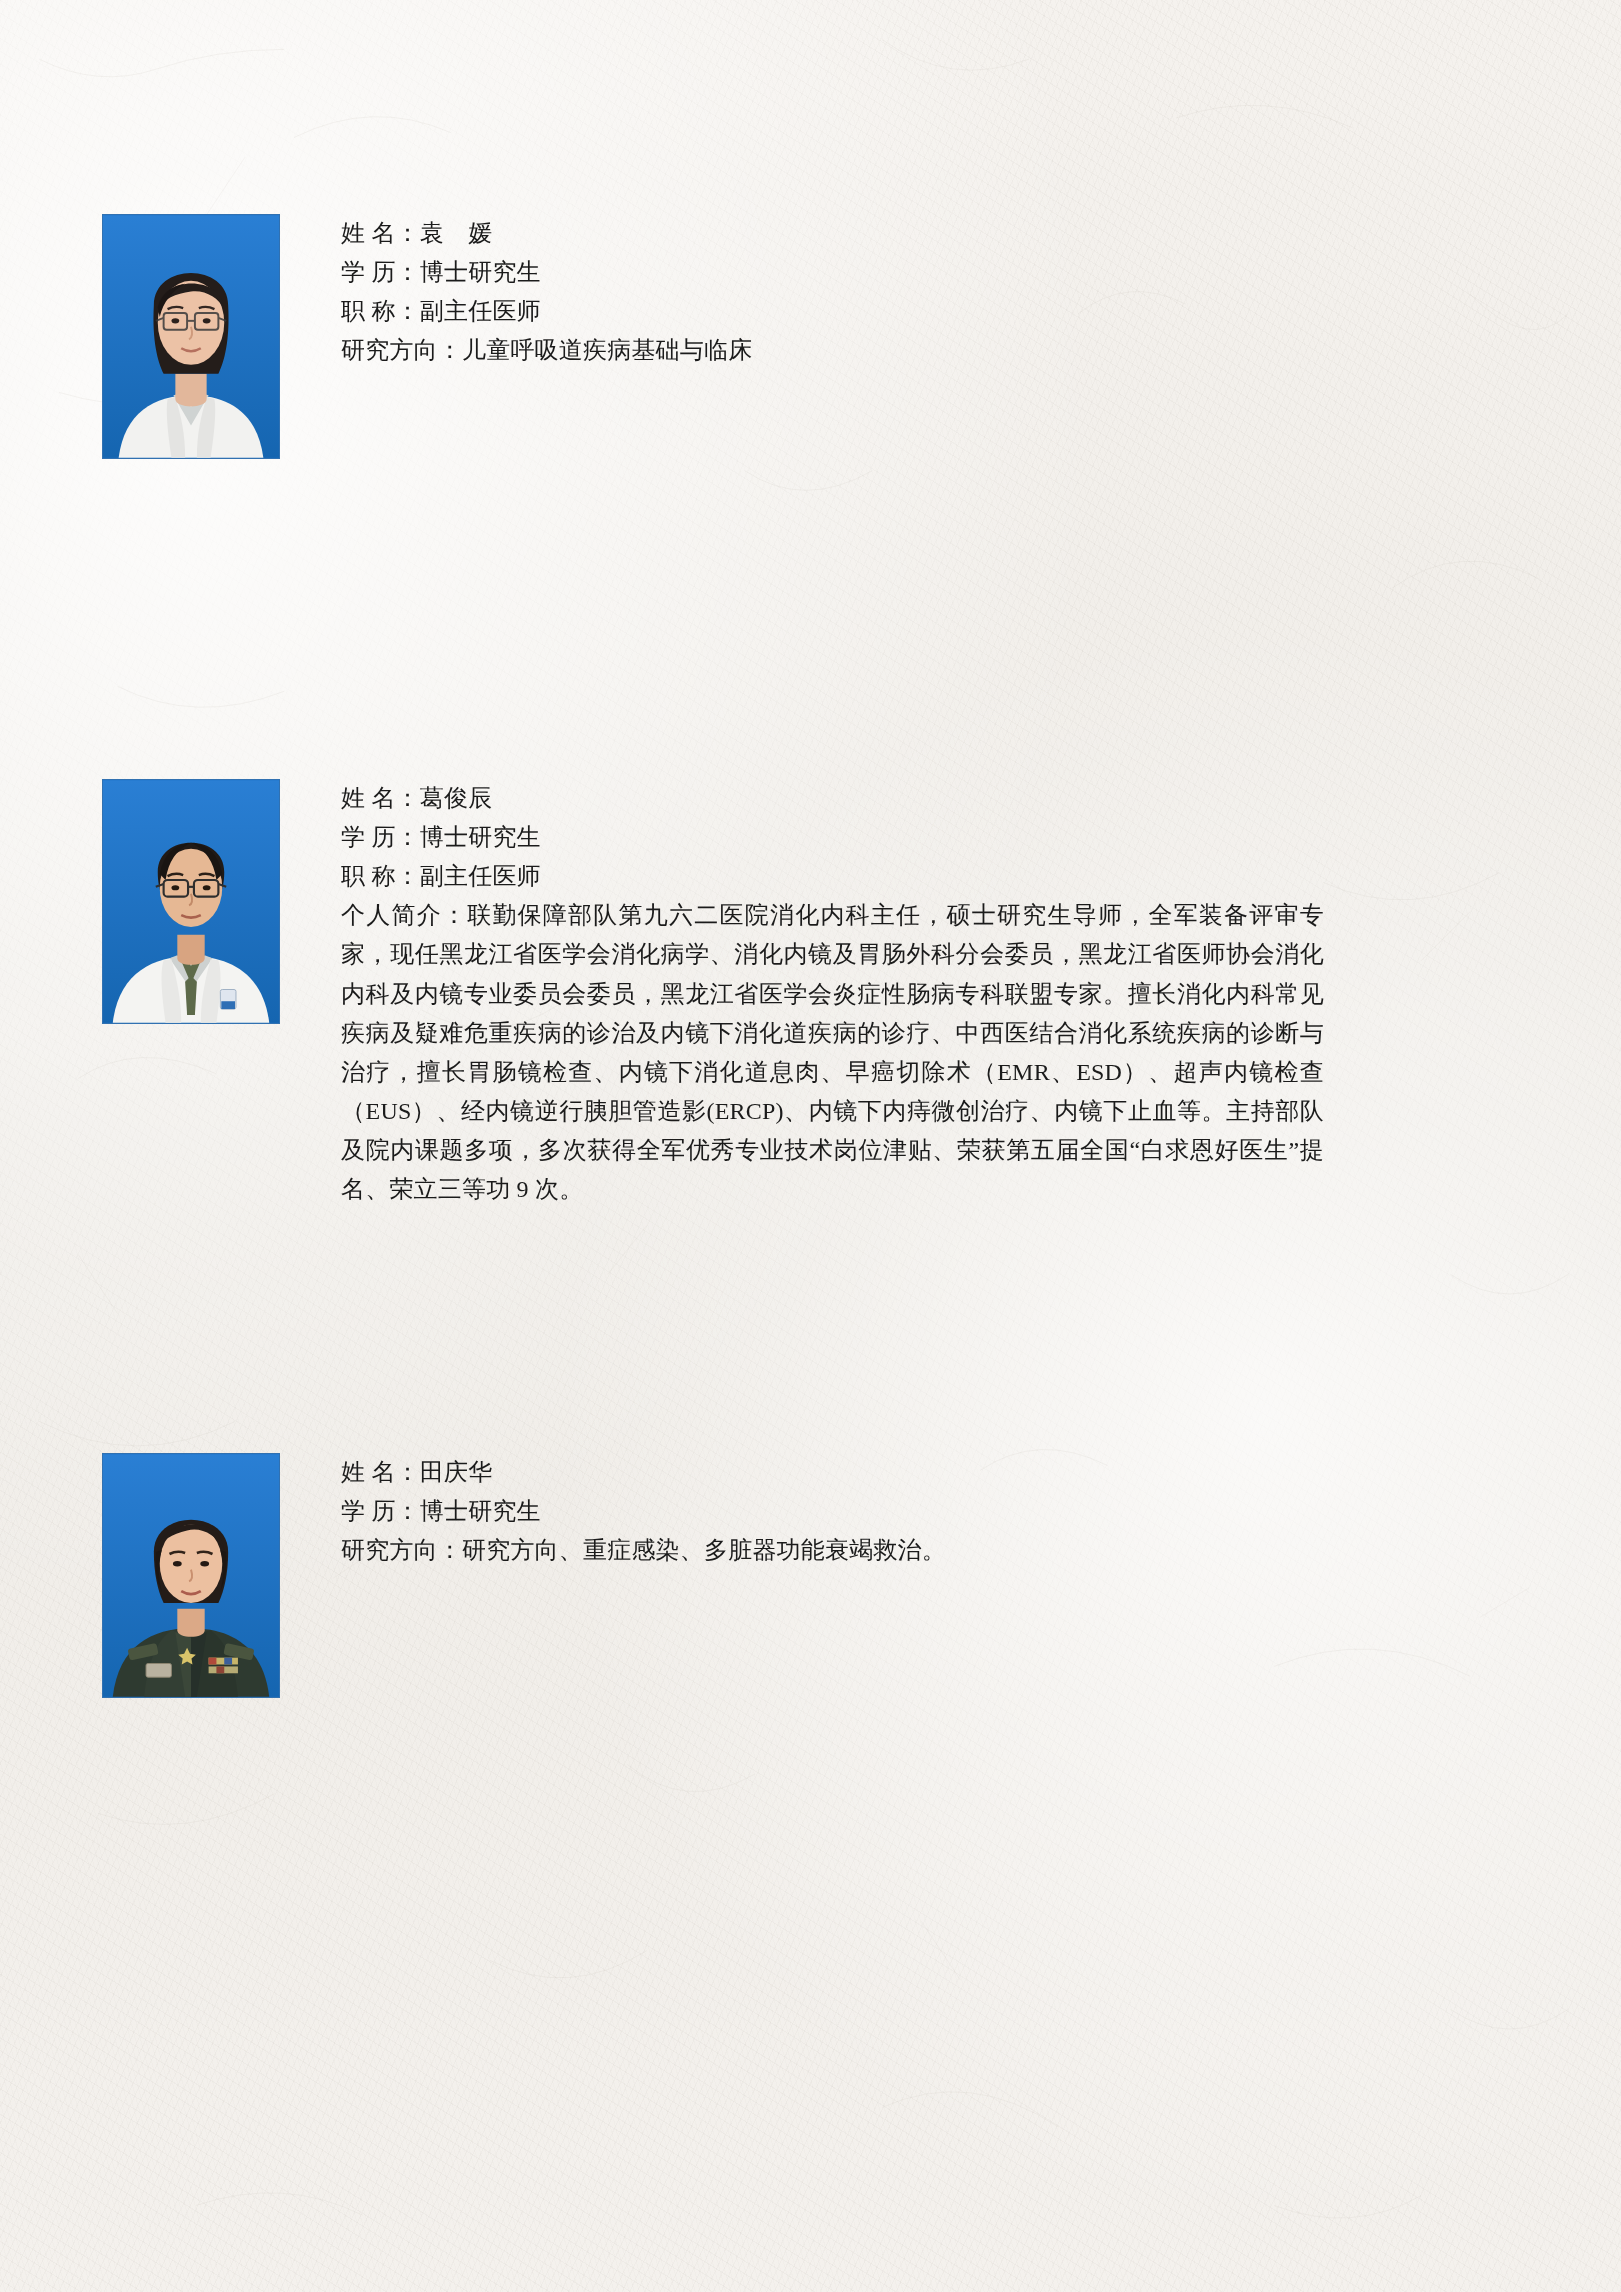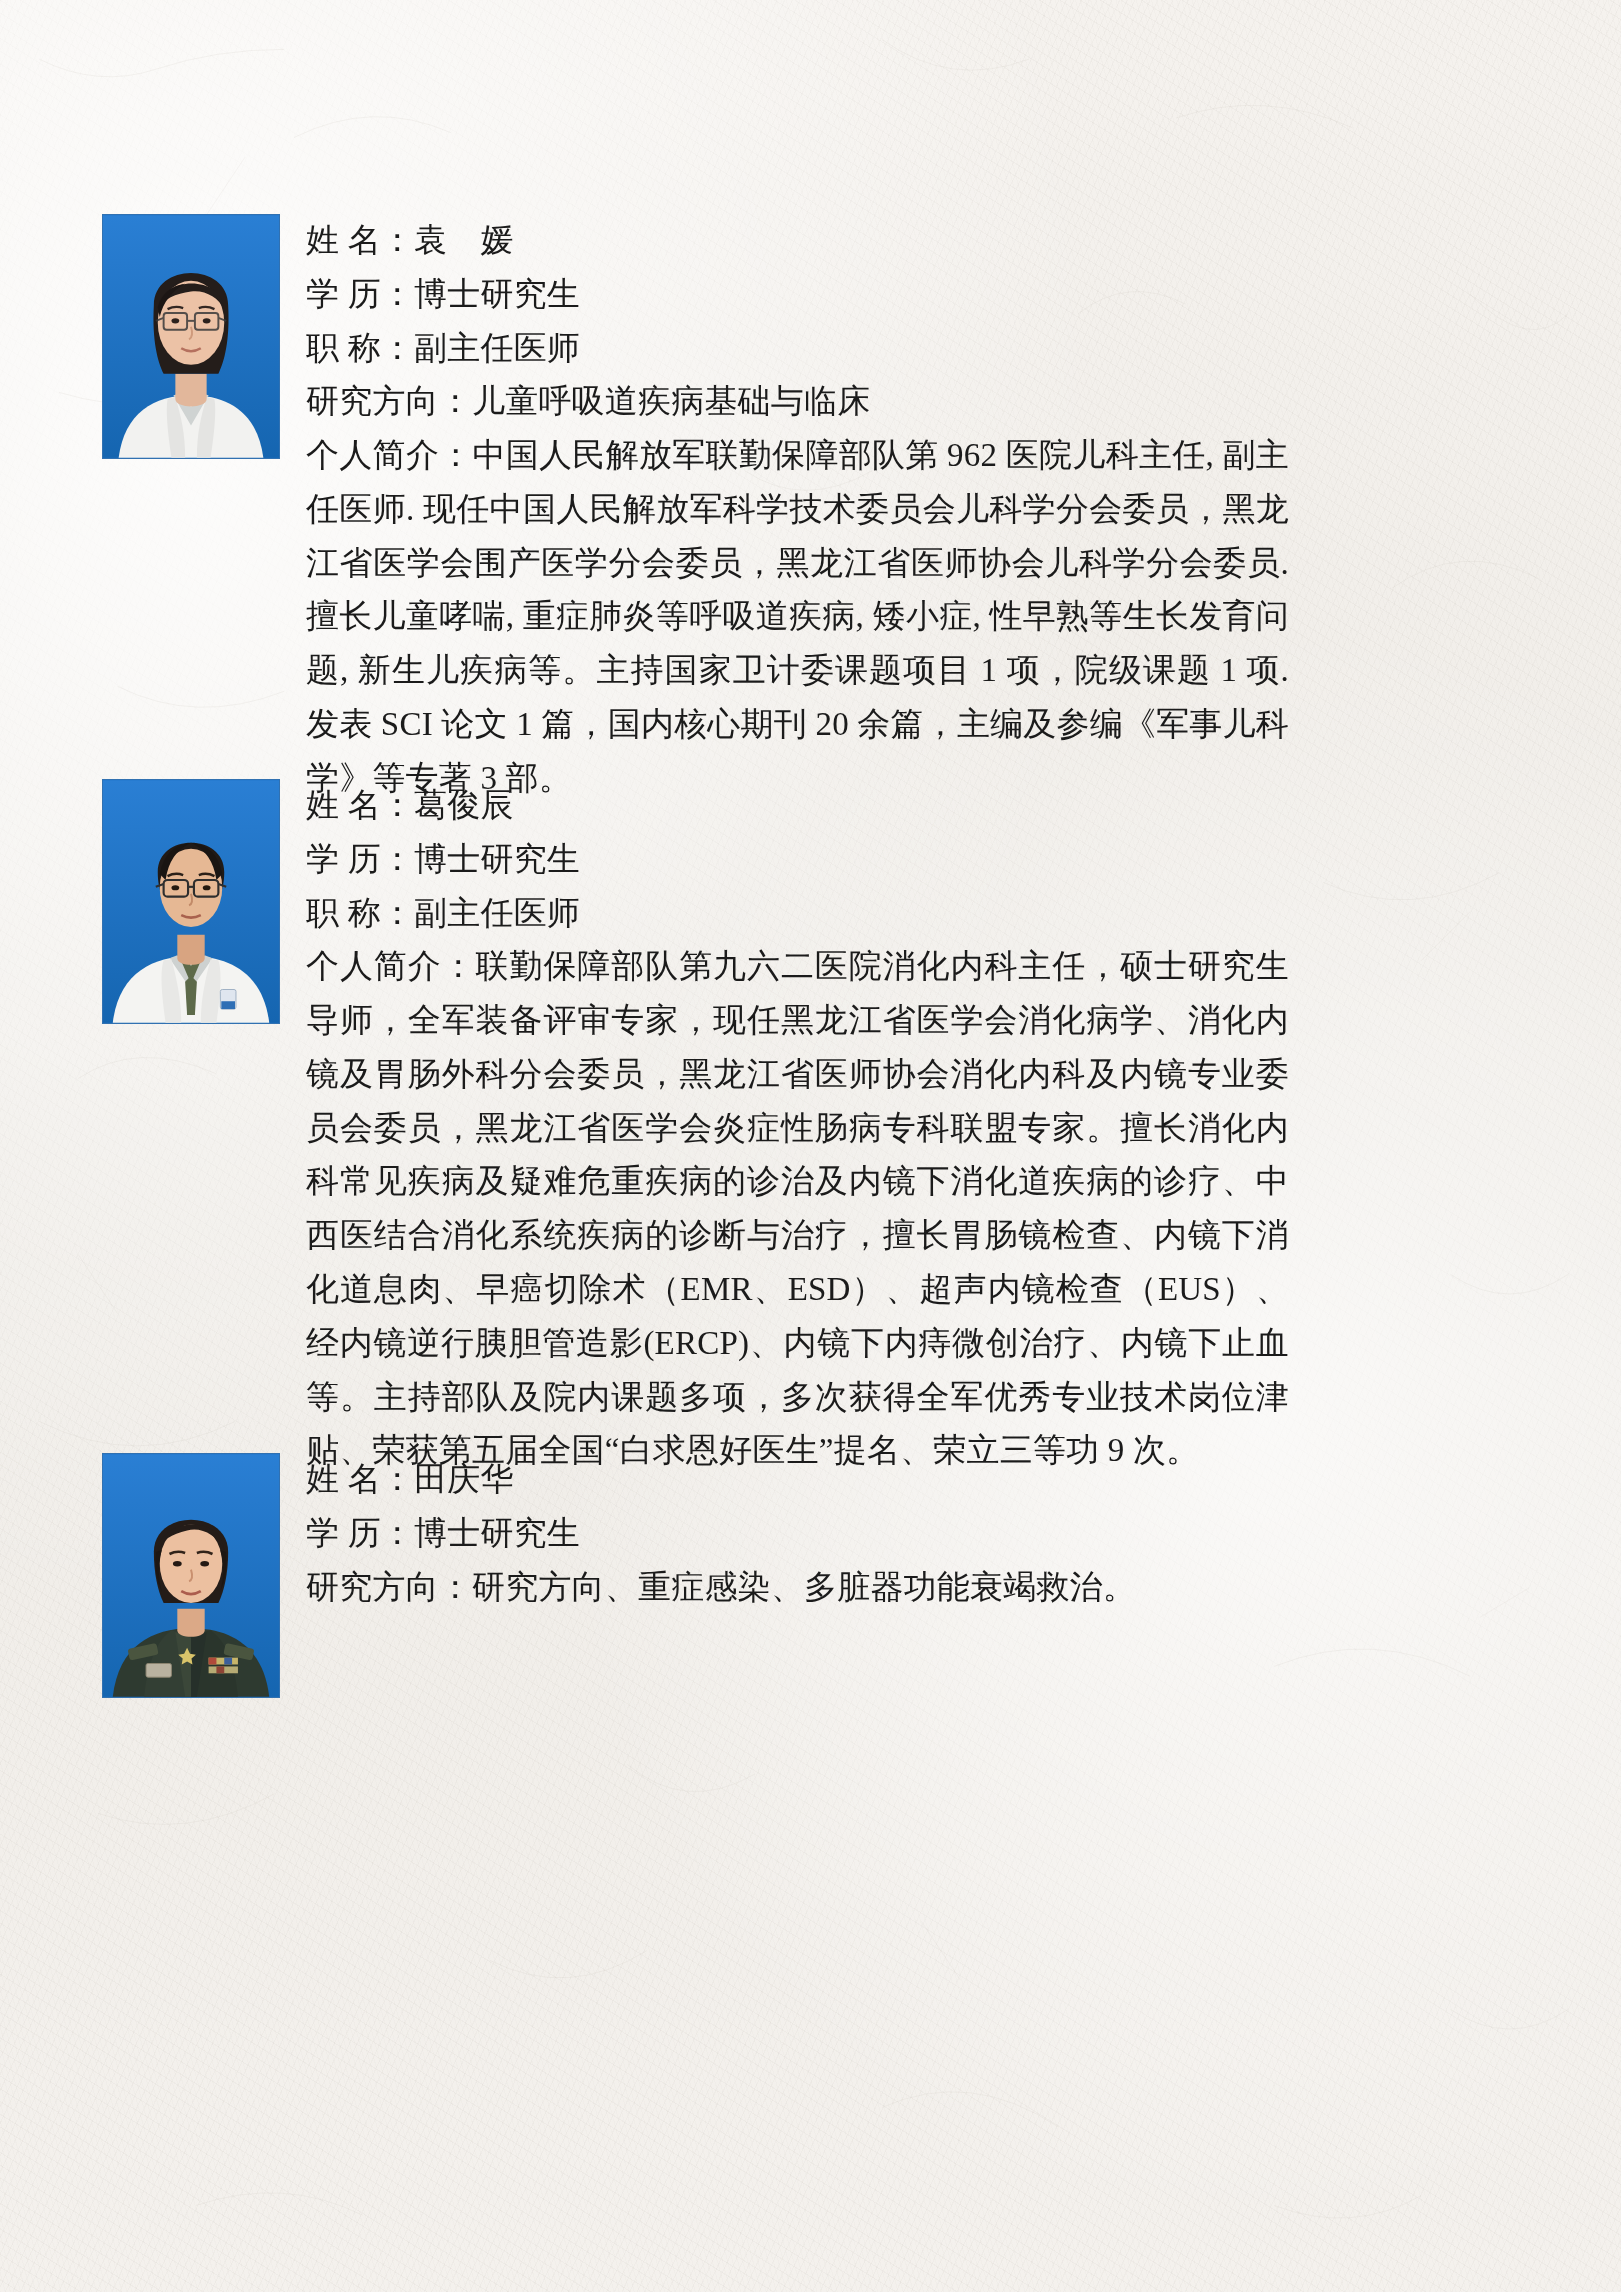--- a/index.html
+++ b/index.html
@@ -58,23 +58,23 @@
   .photo {
     width: 178px;
     flex: 0 0 178px;
     border: 1px solid rgba(120,120,120,0.25);
     box-sizing: border-box;
     overflow: hidden;
     background: #1a6fc4;
   }
   .photo svg { display: block; }
   .info {
-    margin-left: 26px;
+    margin-left: 61px;
     width: 983px;
-    font-size: 33px;
+    font-size: 24px;
     line-height: 1.63;
     color: #1b1b1b;
     letter-spacing: 0.2px;
   }
   .info .line {
     white-space: pre;
   }
   .info .para {
     text-align: justify;
     text-justify: inter-ideograph;
@@ -174,21 +174,20 @@
 
         <path d="M90 114 q 3 10 -2 13" stroke="#cf9a7c" stroke-width="2" fill="none"></path>
         <path d="M80 136 q 10 6 20 0" stroke="#b5705e" stroke-width="2.6" fill="none"></path>
       </svg>
     </div>
     <div class="info">
       <div class="line"><span class="lbl">姓 名：</span><span>袁　媛</span></div>
       <div class="line"><span class="lbl">学 历：</span><span>博士研究生</span></div>
       <div class="line"><span class="lbl">职 称：</span><span>副主任医师</span></div>
       <div class="line"><span class="lbl">研究方向：</span><span>儿童呼吸道疾病基础与临床</span></div>
-      <div class="para"><span class="lbl">个人简介：</span><span>中国人民解放军联勤保障部队第 962 医院儿科主任, 副主任医师. 现任中国人民解放军科学技术委员会儿科学分会委员，黑龙江省医学会围产医学分会委员，黑龙江省医师协会儿科学分会委员. 擅长儿童哮喘, 重症肺炎等呼吸道疾病, 矮小症, 性早熟等生长发育问题, 新生儿疾病等。主持国家卫计委课题项目 1 项，院级课题 1 项. 发表 SCI 论文 1 篇，国内核心期刊 20 余篇，主编及参编《军事儿科学》等专著 3 部。</span></div>
     </div>
   </div>
 
   <div class="profile" id="profile-2">
     <div class="photo">
       <svg width="176" height="243" viewBox="0 0 180 248" xmlns="http://www.w3.org/2000/svg">
         <defs>
           <linearGradient id="bg2" x1="0" y1="0" x2="0" y2="1">
             <stop offset="0%" stop-color="#2a7fd4"></stop>
             <stop offset="100%" stop-color="#1565b0"></stop>

